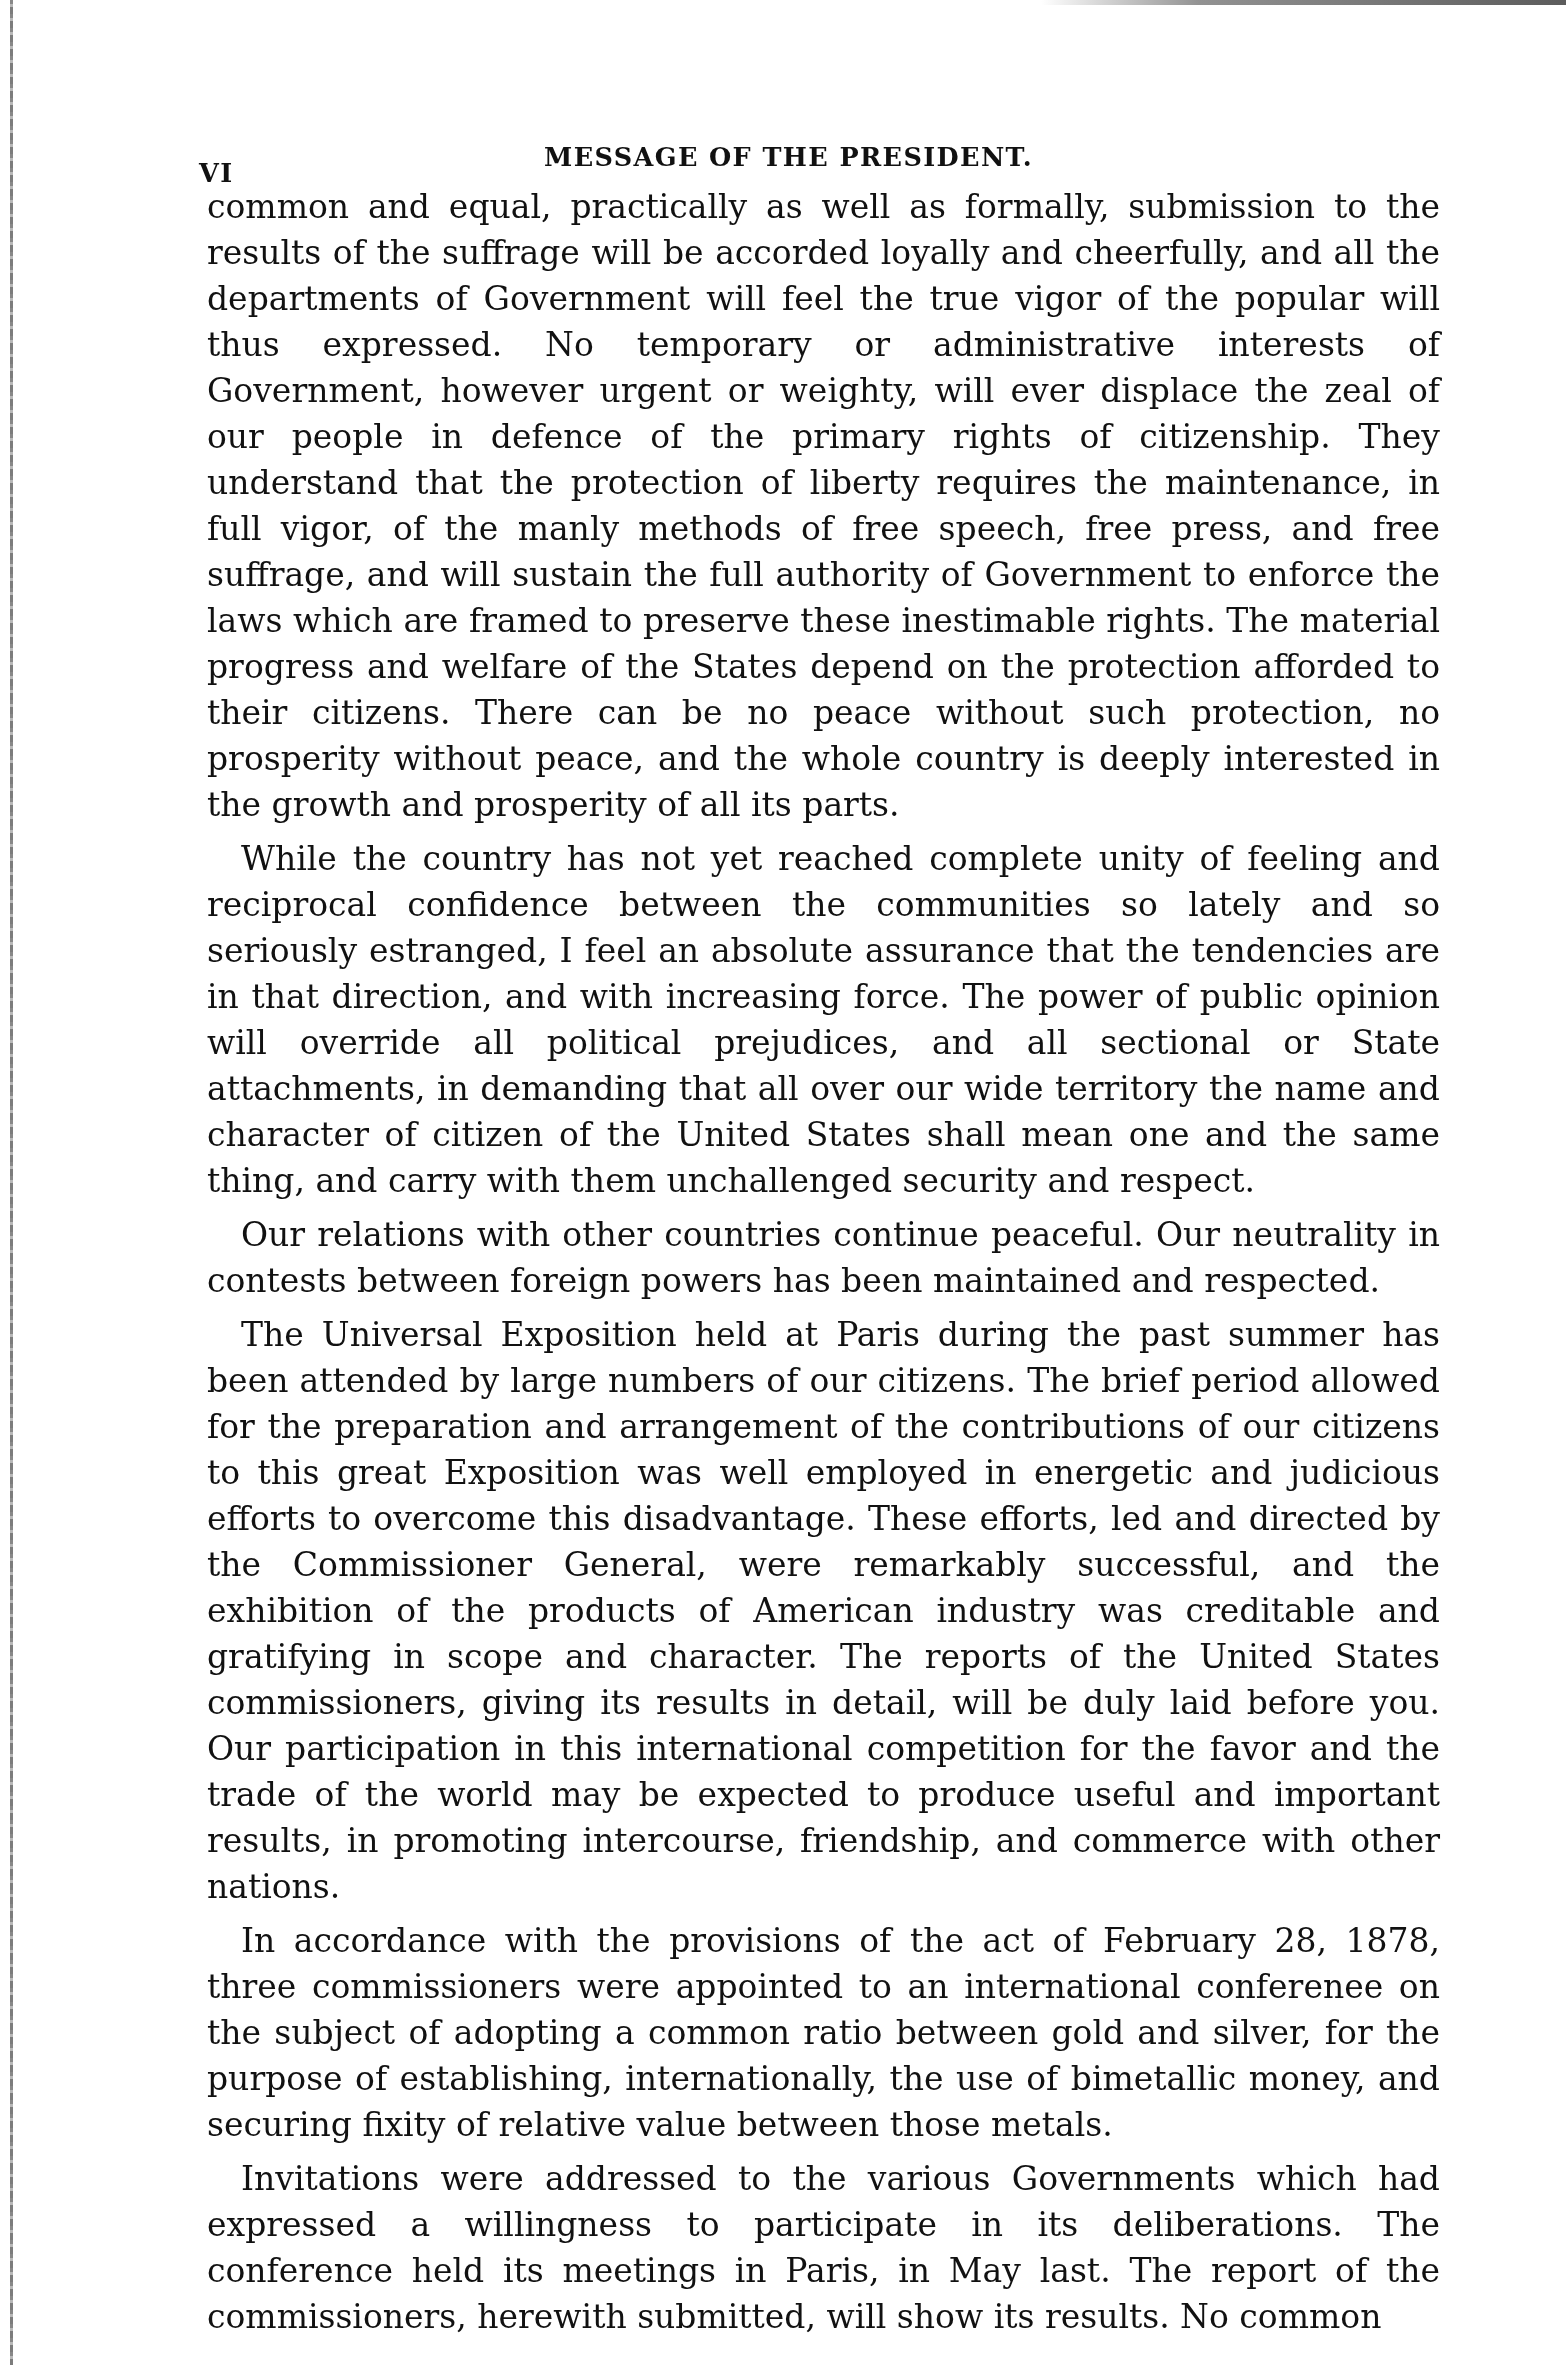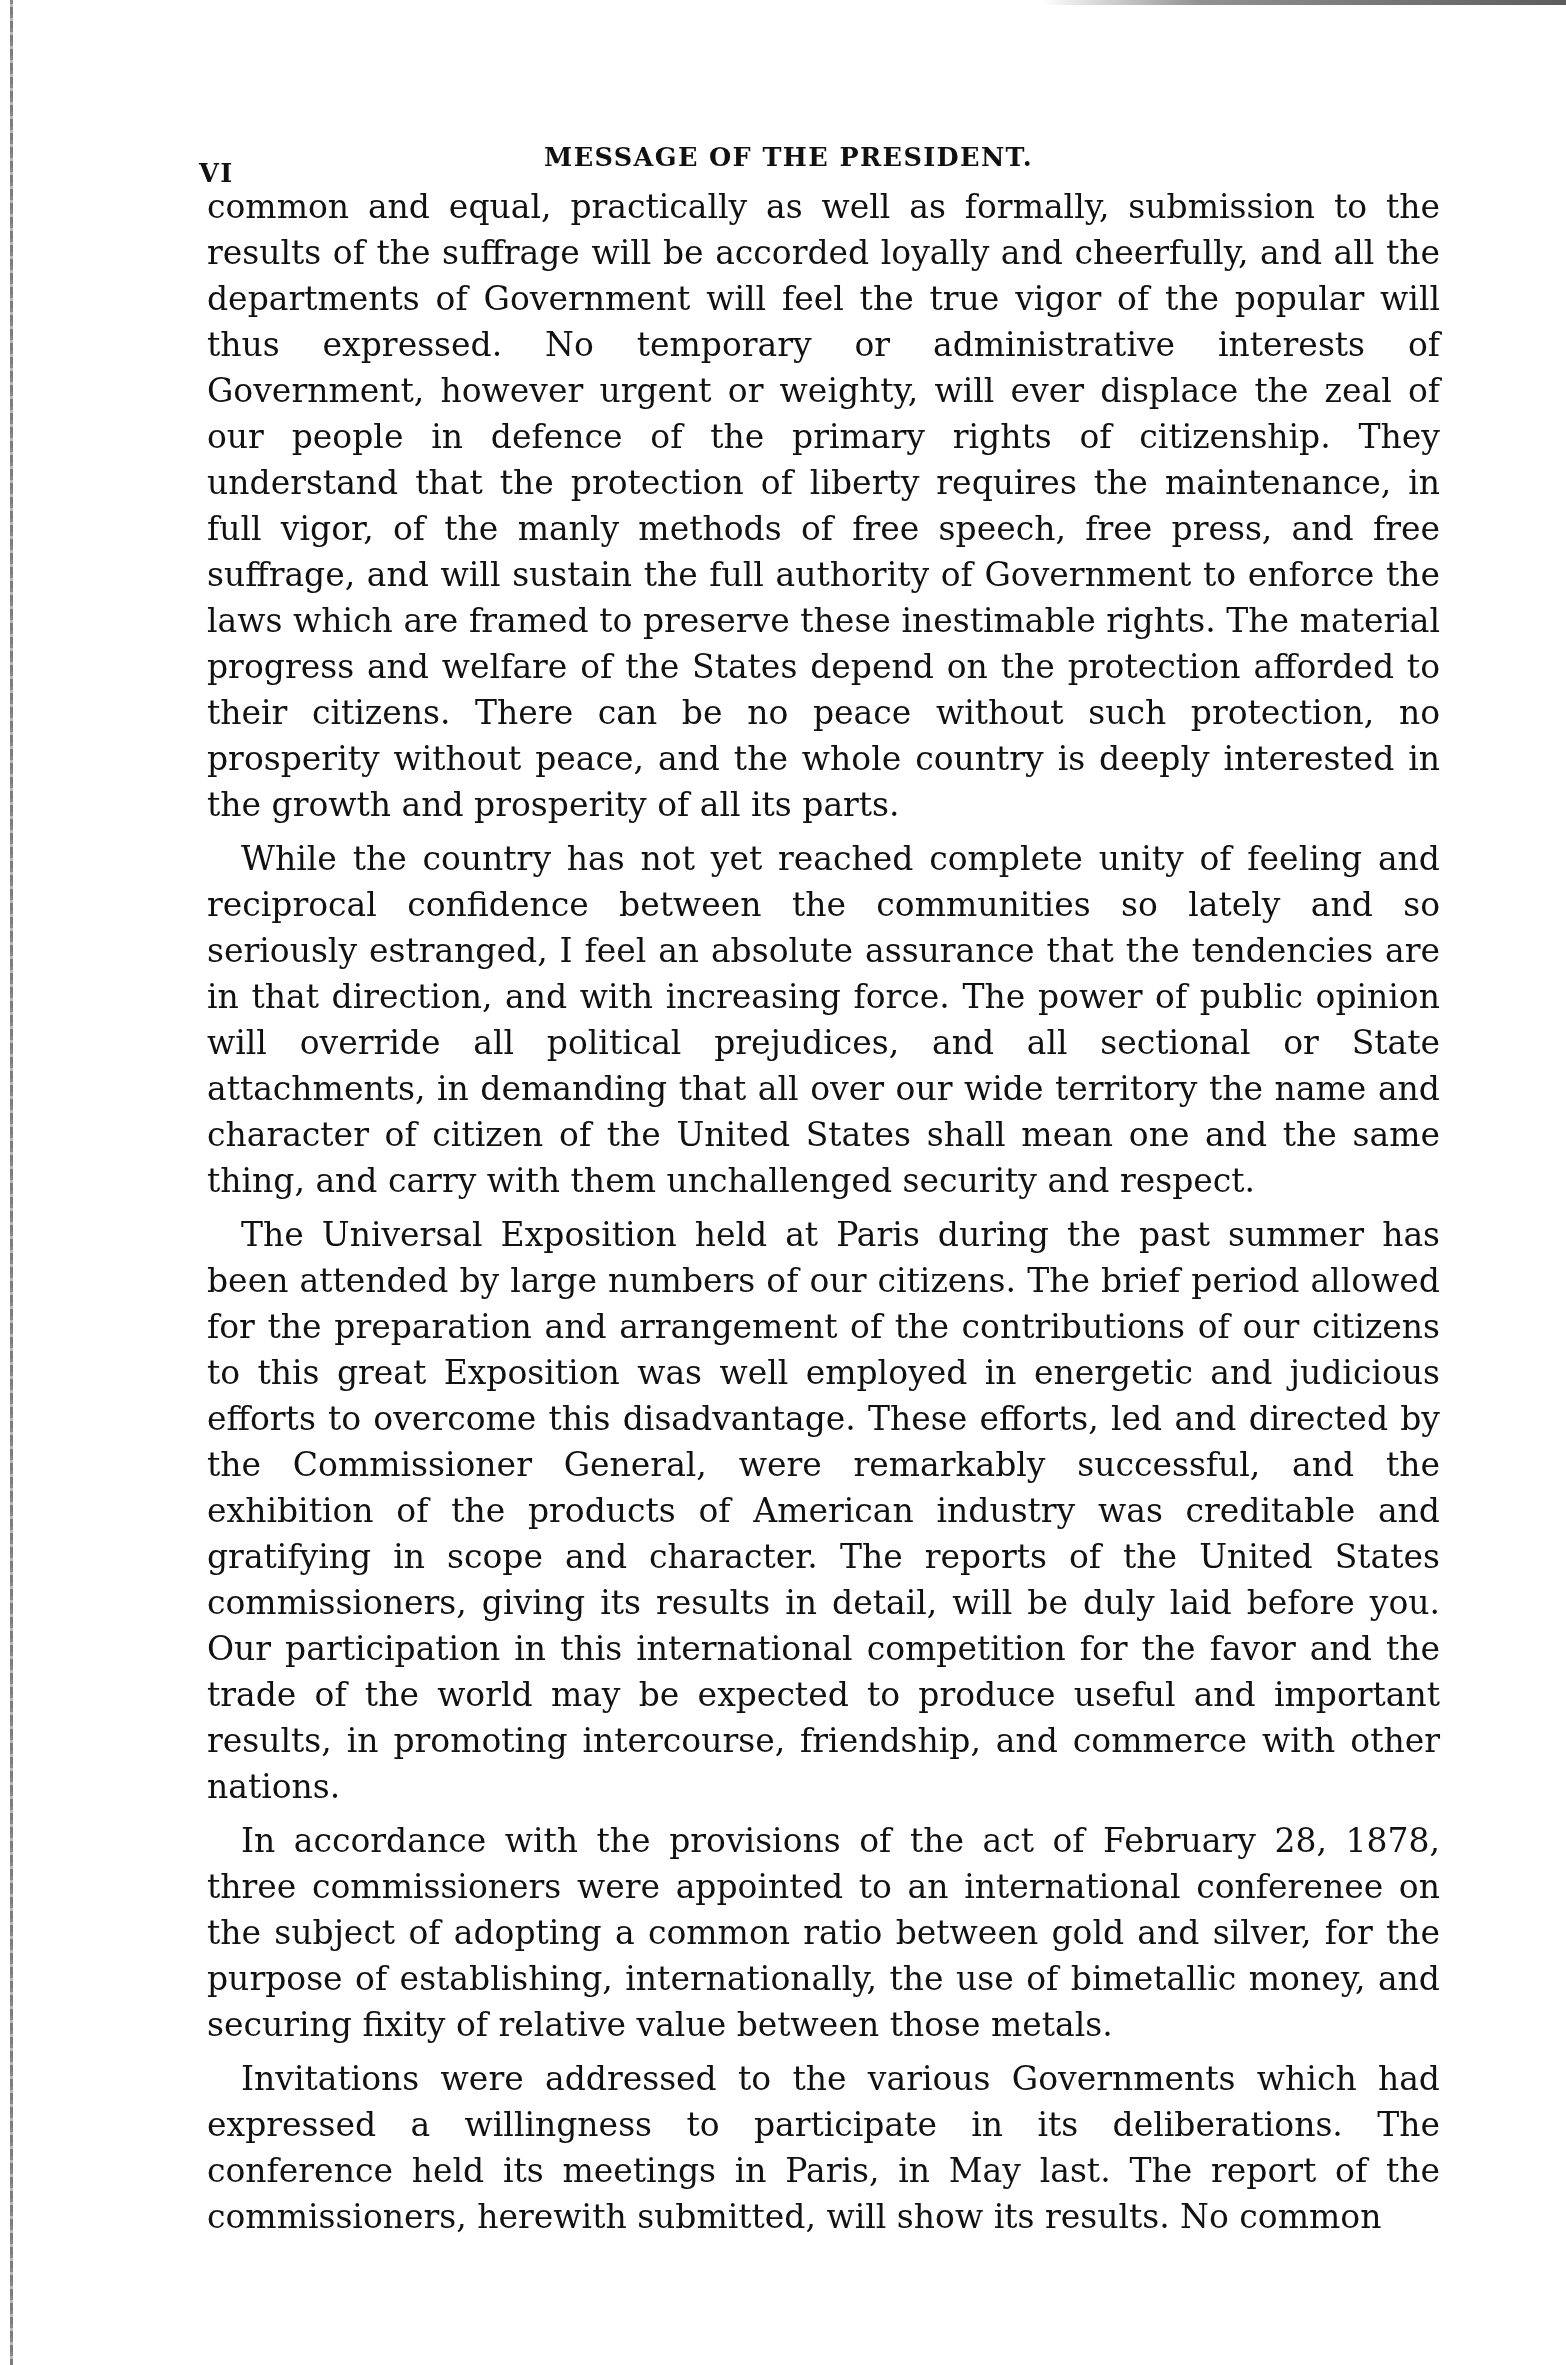--- a/index.html
+++ b/index.html
@@ -20,17 +20,18 @@
 <div class="left-edge"></div>
 <div class="top-rule"></div>
 
 <div class="page">
   <div class="running-head">
     <span class="folio">VI</span>
     <span class="head-title">MESSAGE OF THE PRESIDENT.</span>
   </div>
   <p class="para p1">common and equal, practically as well as formally, submission to the results of the suffrage will be accorded loyally and cheerfully, and all the departments of Government will feel the true vigor of the popular will thus expressed. No temporary or administrative interests of Government, however urgent or weighty, will ever displace the zeal of our people in defence of the primary rights of citizenship. They understand that the protection of liberty requires the maintenance, in full vigor, of the manly methods of free speech, free press, and free suffrage, and will sustain the full authority of Government to enforce the laws which are framed to preserve these inestimable rights. The material progress and welfare of the States depend on the protection afforded to their citizens. There can be no peace without such protection, no prosperity without peace, and the whole country is deeply interested in the growth and prosperity of all its parts.</p>
   <p class="para indent">While the country has not yet reached complete unity of feeling and reciprocal confidence between the communities so lately and so seriously estranged, I feel an absolute assurance that the tendencies are in that direction, and with increasing force. The power of public opinion will override all political prejudices, and all sectional or State attachments, in demanding that all over our wide territory the name and character of citizen of the United States shall mean one and the same thing, and carry with them unchallenged security and respect.</p>
+  <p class="para indent">Our relations with other countries continue peaceful. Our neutrality in contests between foreign powers has been maintained and respected.</p>
   <p class="para indent">The Universal Exposition held at Paris during the past summer has been attended by large numbers of our citizens. The brief period allowed for the preparation and arrangement of the contributions of our citizens to this great Exposition was well employed in energetic and judicious efforts to overcome this disadvantage. These efforts, led and directed by the Commissioner General, were remarkably successful, and the exhibition of the products of American industry was creditable and gratifying in scope and character. The reports of the United States commissioners, giving its results in detail, will be duly laid before you. Our participation in this international competition for the favor and the trade of the world may be expected to produce useful and important results, in promoting intercourse, friendship, and commerce with other nations.</p>
   <p class="para indent">In accordance with the provisions of the act of February 28, 1878, three commissioners were appointed to an international conferenee on the subject of adopting a common ratio between gold and silver, for the purpose of establishing, internationally, the use of bimetallic money, and securing fixity of relative value between those metals.</p>
   <p class="para indent">Invitations were addressed to the various Governments which had expressed a willingness to participate in its deliberations. The conference held its meetings in Paris, in May last. The report of the commissioners, herewith submitted, will show its results. No common</p>
 </div>
 
 
 </body></html>

